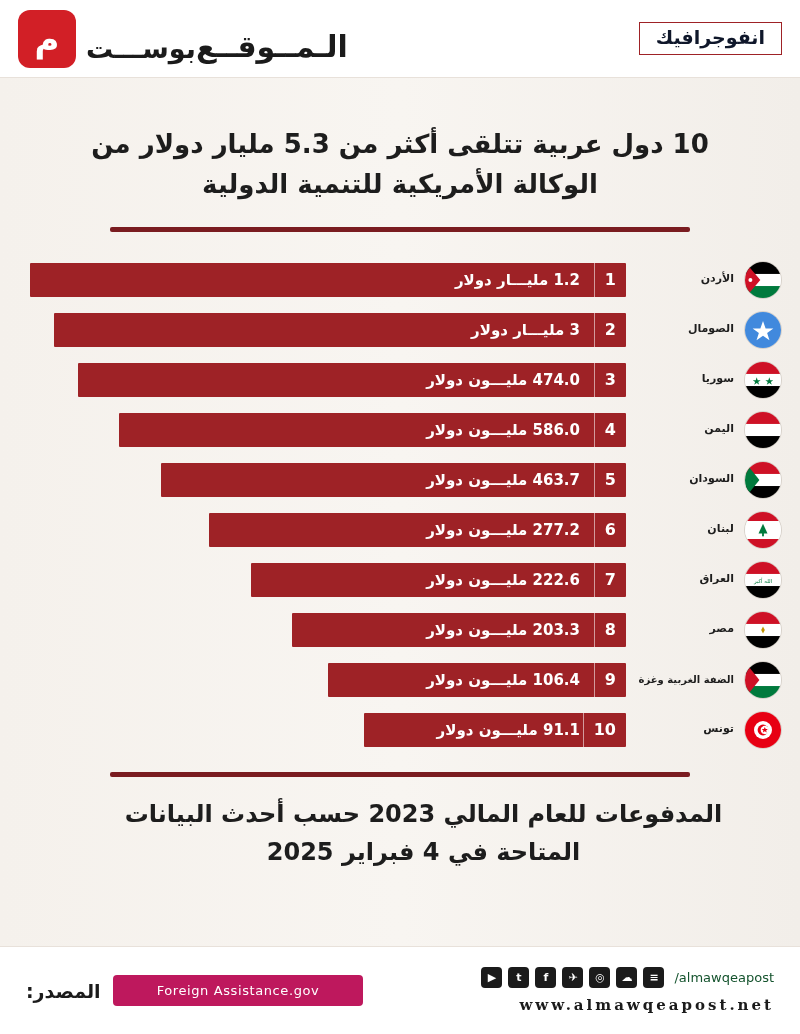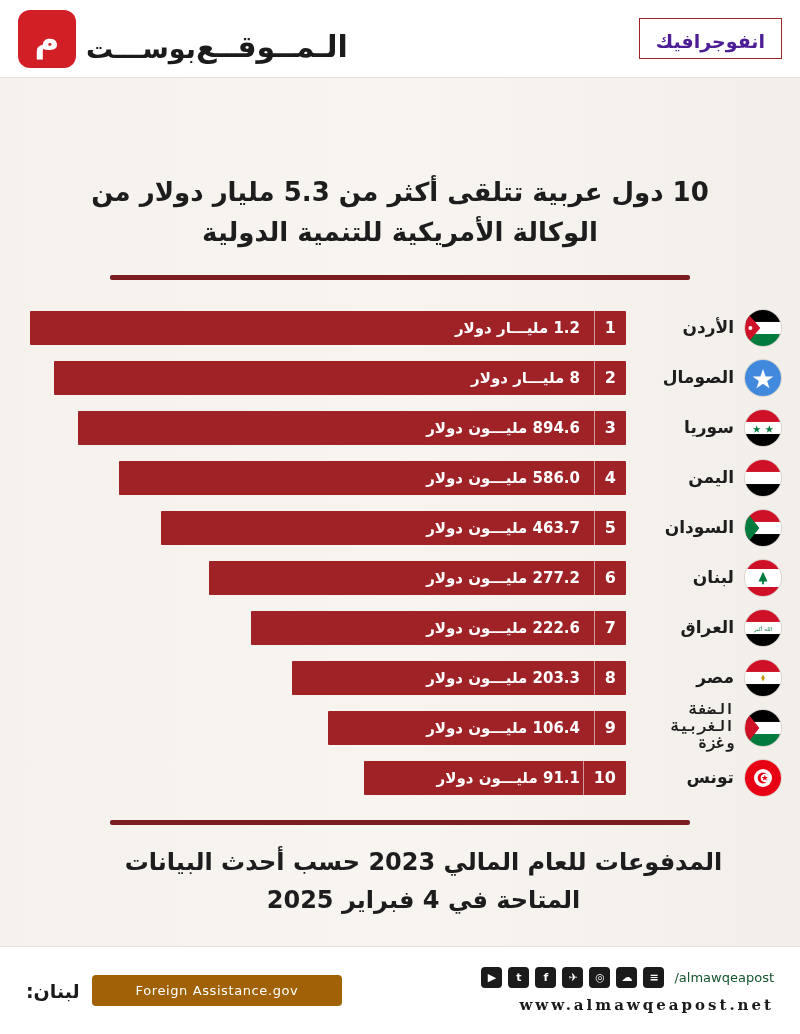--- a/index.html
+++ b/index.html
@@ -24,24 +24,24 @@
     height: 78px;
     display: flex;
     align-items: center;
     justify-content: space-between;
     padding: 0 18px;
     background: #ffffff;
     border-bottom: 1px solid #e8e1da;
   }
   .tag {
     border: 1.5px solid #9e2226;
-    color: #4c1d95;
+    color: #0f172a;
     font-size: 19px;
     font-weight: bold;
-    padding: 13px 16px 7px;
+    padding: 5px 16px 7px;
     line-height: 1;
     background: #fff;
     margin-left: 24px;
   }
   .brand {
     display: flex;
     align-items: center;
     gap: 10px;
   }
   .brand-words {
@@ -69,21 +69,20 @@
     color: #fff;
     display: flex; align-items: center; justify-content: center;
     font-size: 34px; font-weight: bold;
     line-height: 1;
   }
 
   
   .title-wrap {
     padding: 46px 60px 0;
     text-align: center;
-    margin-top: 48px;
   }
   .title {
     font-size: 26px;
     font-weight: bold;
     color: #1d1d1d;
     line-height: 1.55;
     margin: 0 auto;
     max-width: 640px;
   }
   .rule {
@@ -114,27 +113,27 @@
     margin-right: 4px;
     border: 1px solid #d8d2cb;
     position: relative;
     width: 38px; height: 38px;
   }
   .flag svg { display: block; width: 100%; height: 100%; }
   .country {
     width: 108px;
     flex: 0 0 108px;
     text-align: right;
-    font-size: 17px;
+    font-size: 11px;
     font-weight: bold;
     color: #1d1d1d;
     line-height: 1.15;
     padding-left: 6px;
   }
-  .country.small { font-size: 15px; font-family: Liberation Mono, monospace; }
+  .country.small { font-size: 10px; }
   .bar-area {
     flex: 1 1 auto;
     display: flex;
     justify-content: flex-start;
     align-items: center;
     height: 100%;
     position: relative;
     margin-left: 16px;
   }
   .bar {
@@ -242,21 +241,21 @@
     display: flex;
     align-items: center;
     gap: 12px;
   }
   .source-label {
     font-size: 19px;
     font-weight: bold;
     color: #1b1b1b;
   }
   .source-pill {
-    background: #a16207;
+    background: #be185d;
     color: #fff;
     font-size: 13px;
     padding: 8px 44px;
     border-radius: 4px;
     letter-spacing: .6px;
     direction: ltr;
   }
 </style>
 </head>
 <body>
@@ -303,40 +302,40 @@
     <div class="row">
       <div class="flag">
         <svg viewBox="0 0 40 40">
             <rect width="40" height="40" fill="#4189dd"></rect>
             <polygon points="20,10 22.9,18.2 31.5,18.2 24.6,23.3 27.2,31.5 20,26.5 12.8,31.5 15.4,23.3 8.5,18.2 17.1,18.2" fill="#fff"></polygon>
           </svg>
       </div>
       <div class="country">الصومال</div>
       <div class="bar-area">
         <div class="bar" style="width:96%">
-          <span class="value">8 مليـــار دولار</span>
+          <span class="value">3 مليـــار دولار</span>
           <span class="rank">2</span>
         </div>
       </div>
     </div>
 
     <div class="row">
       <div class="flag">
         <svg viewBox="0 0 40 40">
             <rect width="40" height="13.3" fill="#ce1126"></rect>
             <rect y="13.3" width="40" height="13.4" fill="#fff"></rect>
             <rect y="26.7" width="40" height="13.3" fill="#000"></rect>
             <polygon points="13,17 14.1,20.2 17.4,20.2 14.7,22.2 15.8,25.4 13,23.4 10.2,25.4 11.3,22.2 8.6,20.2 11.9,20.2" fill="#007a3d"></polygon>
             <polygon points="27,17 28.1,20.2 31.4,20.2 28.7,22.2 29.8,25.4 27,23.4 24.2,25.4 25.3,22.2 22.6,20.2 25.9,20.2" fill="#007a3d"></polygon>
           </svg>
       </div>
       <div class="country">سوريا</div>
       <div class="bar-area">
         <div class="bar" style="width:92%">
-          <span class="value">894.6 مليـــون دولار</span>
+          <span class="value">474.0 مليـــون دولار</span>
           <span class="rank">3</span>
         </div>
       </div>
     </div>
 
     <div class="row">
       <div class="flag">
         <svg viewBox="0 0 40 40">
             <rect width="40" height="13.3" fill="#ce1126"></rect>
             <rect y="13.3" width="40" height="13.4" fill="#fff"></rect>
@@ -476,17 +475,17 @@
         <span class="s-icon">✈</span>
         <span class="s-icon">◎</span>
         <span class="s-icon">☁</span>
         <span class="s-icon">≡</span>
         <span class="handle">/almawqeapost</span>
       </div>
       <div class="site">www.almawqeapost.net</div>
     </div>
     <div class="source-wrap">
       <div class="source-pill">Foreign Assistance.gov</div>
-      <div class="source-label">لبنان:</div>
+      <div class="source-label">المصدر:</div>
     </div>
   </div>
 
 </div>
 
 </body></html>

